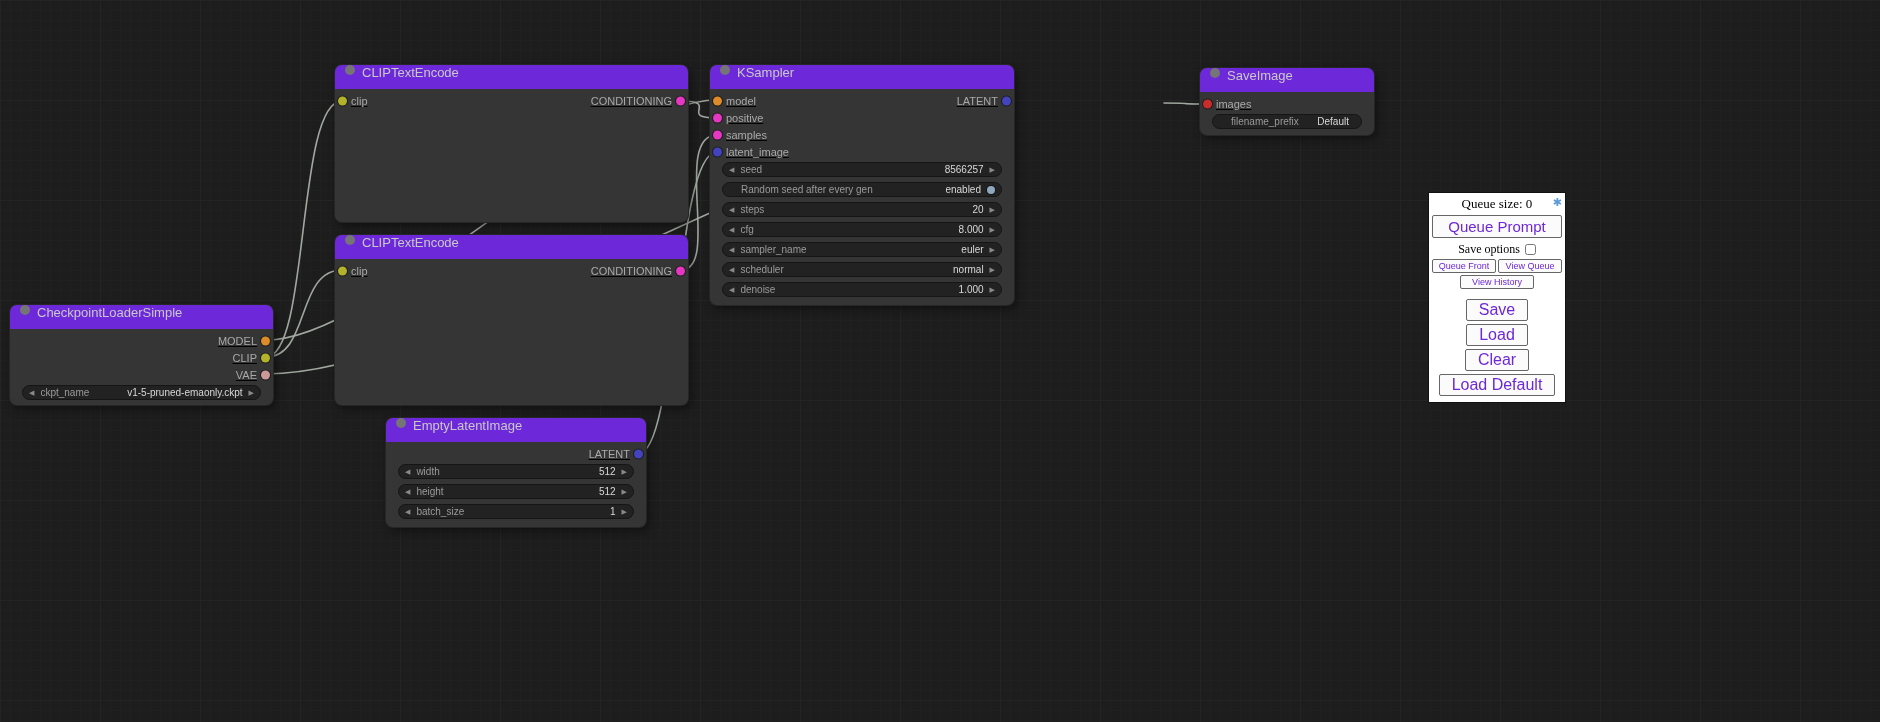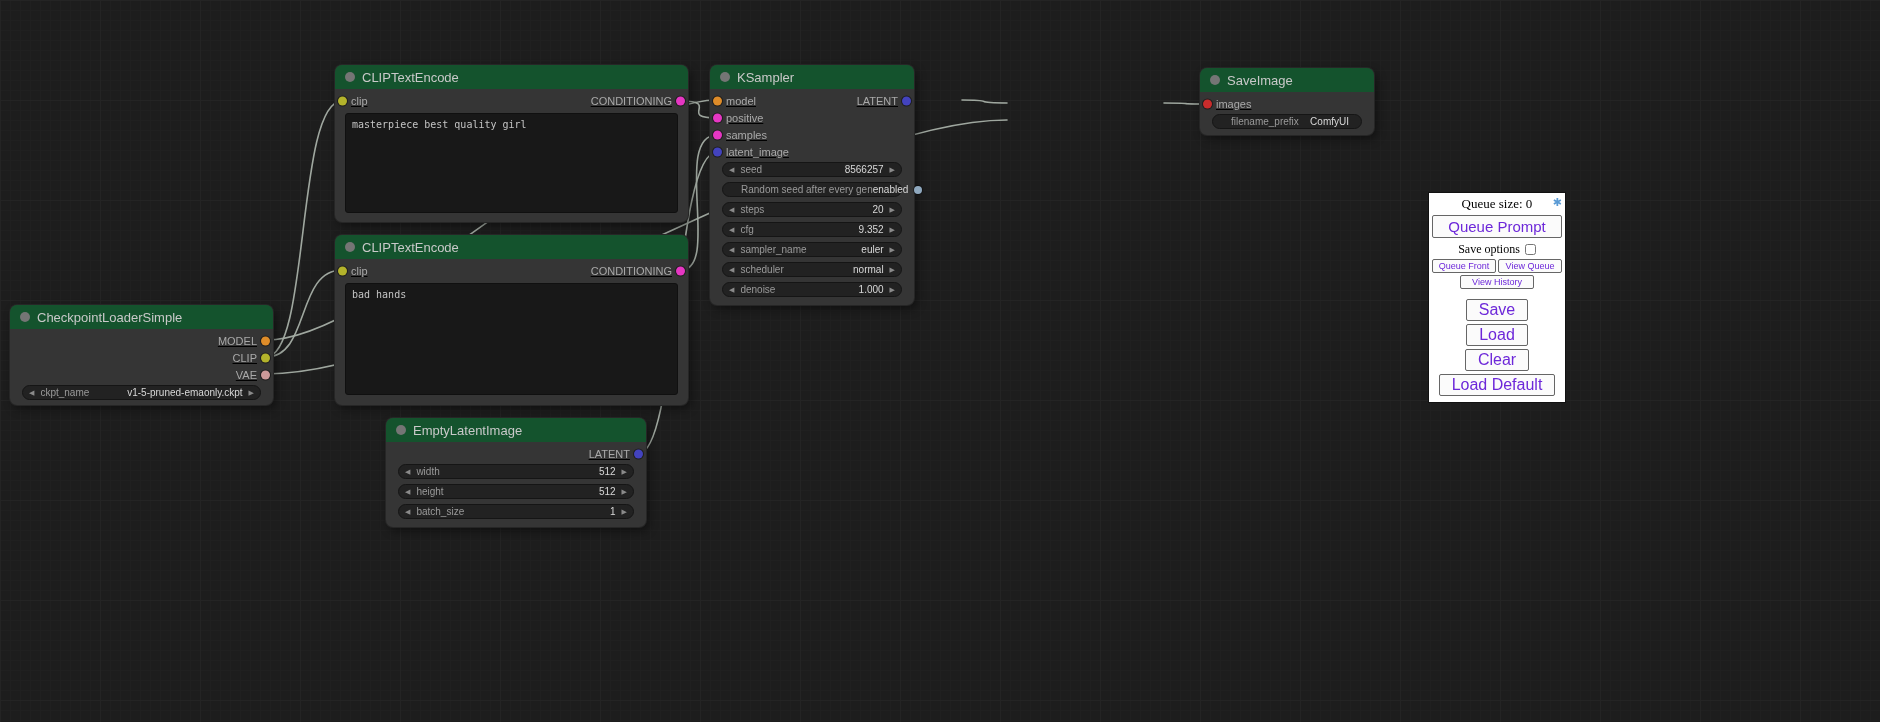--- a/index.html
+++ b/index.html
@@ -16,22 +16,22 @@
   }
   svg.wires{position:absolute;left:0;top:0;z-index:1;}
   .wire{fill:none;stroke:#A6AFA6;stroke-width:1.6;stroke-linecap:round;opacity:.95;}
 
   .node{
     position:absolute;z-index:2;background:#353535;border-radius:7px;
     box-shadow:0 0 0 1px #262626, 3px 4px 10px rgba(0,0,0,.45);
     box-sizing:border-box;
   }
   .node-title{
-    height:24px;background:#14532d;border-radius:7px 7px 0 0;
-    display:flex;align-items:center;padding:0 10px;gap:7px;
+    height:24px;background:#6d28d9;border-radius:7px 7px 0 0;
+    display:flex;align-items:flex-start;padding:0 10px;gap:7px;
     color:#c9c9c9;font-size:13px;white-space:nowrap;
   }
   .title-dot{width:10px;height:10px;border-radius:50%;background:#757575;flex:none;}
   .rows{padding-top:3px;text-decoration:underline;}
   .row{position:relative;height:17px;display:flex;align-items:center;font-size:11px;color:#a9a9a9;}
   .in-label{margin-left:16px;}
   .out-label{margin-left:auto;margin-right:16px;}
   .dot{position:absolute;top:50%;transform:translateY(-50%);width:9px;height:9px;border-radius:50%;
        box-shadow:0 0 0 1px rgba(0,0,0,.45);}
   .dot.in{left:3px;}
@@ -128,37 +128,35 @@
       <span>CLIPTextEncode</span>
     </div>
     <div class="rows">
       <div class="row">
         <span class="dot in" style="background-color: rgb(179, 179, 43);"></span>
         <span class="in-label">clip</span>
         <span class="out-label">CONDITIONING</span>
         <span class="dot out" style="background-color: rgb(230, 55, 195);"></span>
       </div>
     </div>
-    <textarea class="prompt-box" style="height: 100px;" spellcheck="false">masterpiece best quality girl</textarea>
   </div>
 
   <div class="node" style="left:335px;top:235px;width:353px;height:170px">
     <div class="node-title">
       <span class="title-dot"></span>
       <span>CLIPTextEncode</span>
     </div>
     <div class="rows">
       <div class="row">
         <span class="dot in" style="background-color: rgb(179, 179, 43);"></span>
         <span class="in-label">clip</span>
         <span class="out-label">CONDITIONING</span>
         <span class="dot out" style="background-color: rgb(230, 55, 195);"></span>
       </div>
     </div>
-    <textarea class="prompt-box" style="height: 112px;" spellcheck="false">bad hands</textarea>
   </div>
 
   <div class="node" style="left:386px;top:418px;width:260px;height:109px">
     <div class="node-title">
       <span class="title-dot"></span>
       <span>EmptyLatentImage</span>
     </div>
     <div class="rows">
       <div class="row">
         <span class="out-label">LATENT</span>
@@ -180,21 +178,21 @@
       </div>
       <div class="widget">
         <span class="arrow">◀</span>
         <span class="wlabel">batch_size</span>
         <span class="wvalue">1</span>
         <span class="arrow">▶</span>
       </div>
     </div>
   </div>
 
-  <div class="node" style="left:710px;top:65px;width:204px;height:240px">
+  <div class="node" style="left:710px;top:65px;width:304px;height:240px">
     <div class="node-title">
       <span class="title-dot"></span>
       <span>KSampler</span>
     </div>
     <div class="rows">
       <div class="row">
         <span class="dot in" style="background-color: rgb(222, 140, 41);"></span>
         <span class="in-label">model</span>
         <span class="out-label">LATENT</span>
         <span class="dot out" style="background-color: rgb(67, 67, 190);"></span>
@@ -226,21 +224,21 @@
       </div>
       <div class="widget">
         <span class="arrow">◀</span>
         <span class="wlabel">steps</span>
         <span class="wvalue">20</span>
         <span class="arrow">▶</span>
       </div>
       <div class="widget">
         <span class="arrow">◀</span>
         <span class="wlabel">cfg</span>
-        <span class="wvalue">9.352</span>
+        <span class="wvalue">8.000</span>
         <span class="arrow">▶</span>
       </div>
       <div class="widget">
         <span class="arrow">◀</span>
         <span class="wlabel">sampler_name</span>
         <span class="wvalue">euler</span>
         <span class="arrow">▶</span>
       </div>
       <div class="widget">
         <span class="arrow">◀</span>
@@ -265,21 +263,21 @@
     </div>
     <div class="rows">
       <div class="row">
         <span class="dot in" style="background-color: rgb(201, 44, 44);"></span>
         <span class="in-label">images</span>
       </div>
     </div>
     <div class="widgets">
       <div class="widget no-arrows">
         <span class="wlabel">filename_prefix</span>
-        <span class="wvalue">ComfyUI</span>
+        <span class="wvalue">Default</span>
       </div>
     </div>
   </div>
 
   <div class="menu">
     <div class="menu-queue-row">
       <span>Queue size: 0</span>
       <span class="gear">✱</span>
     </div>
     <button class="btn-queue-prompt">Queue Prompt</button>

